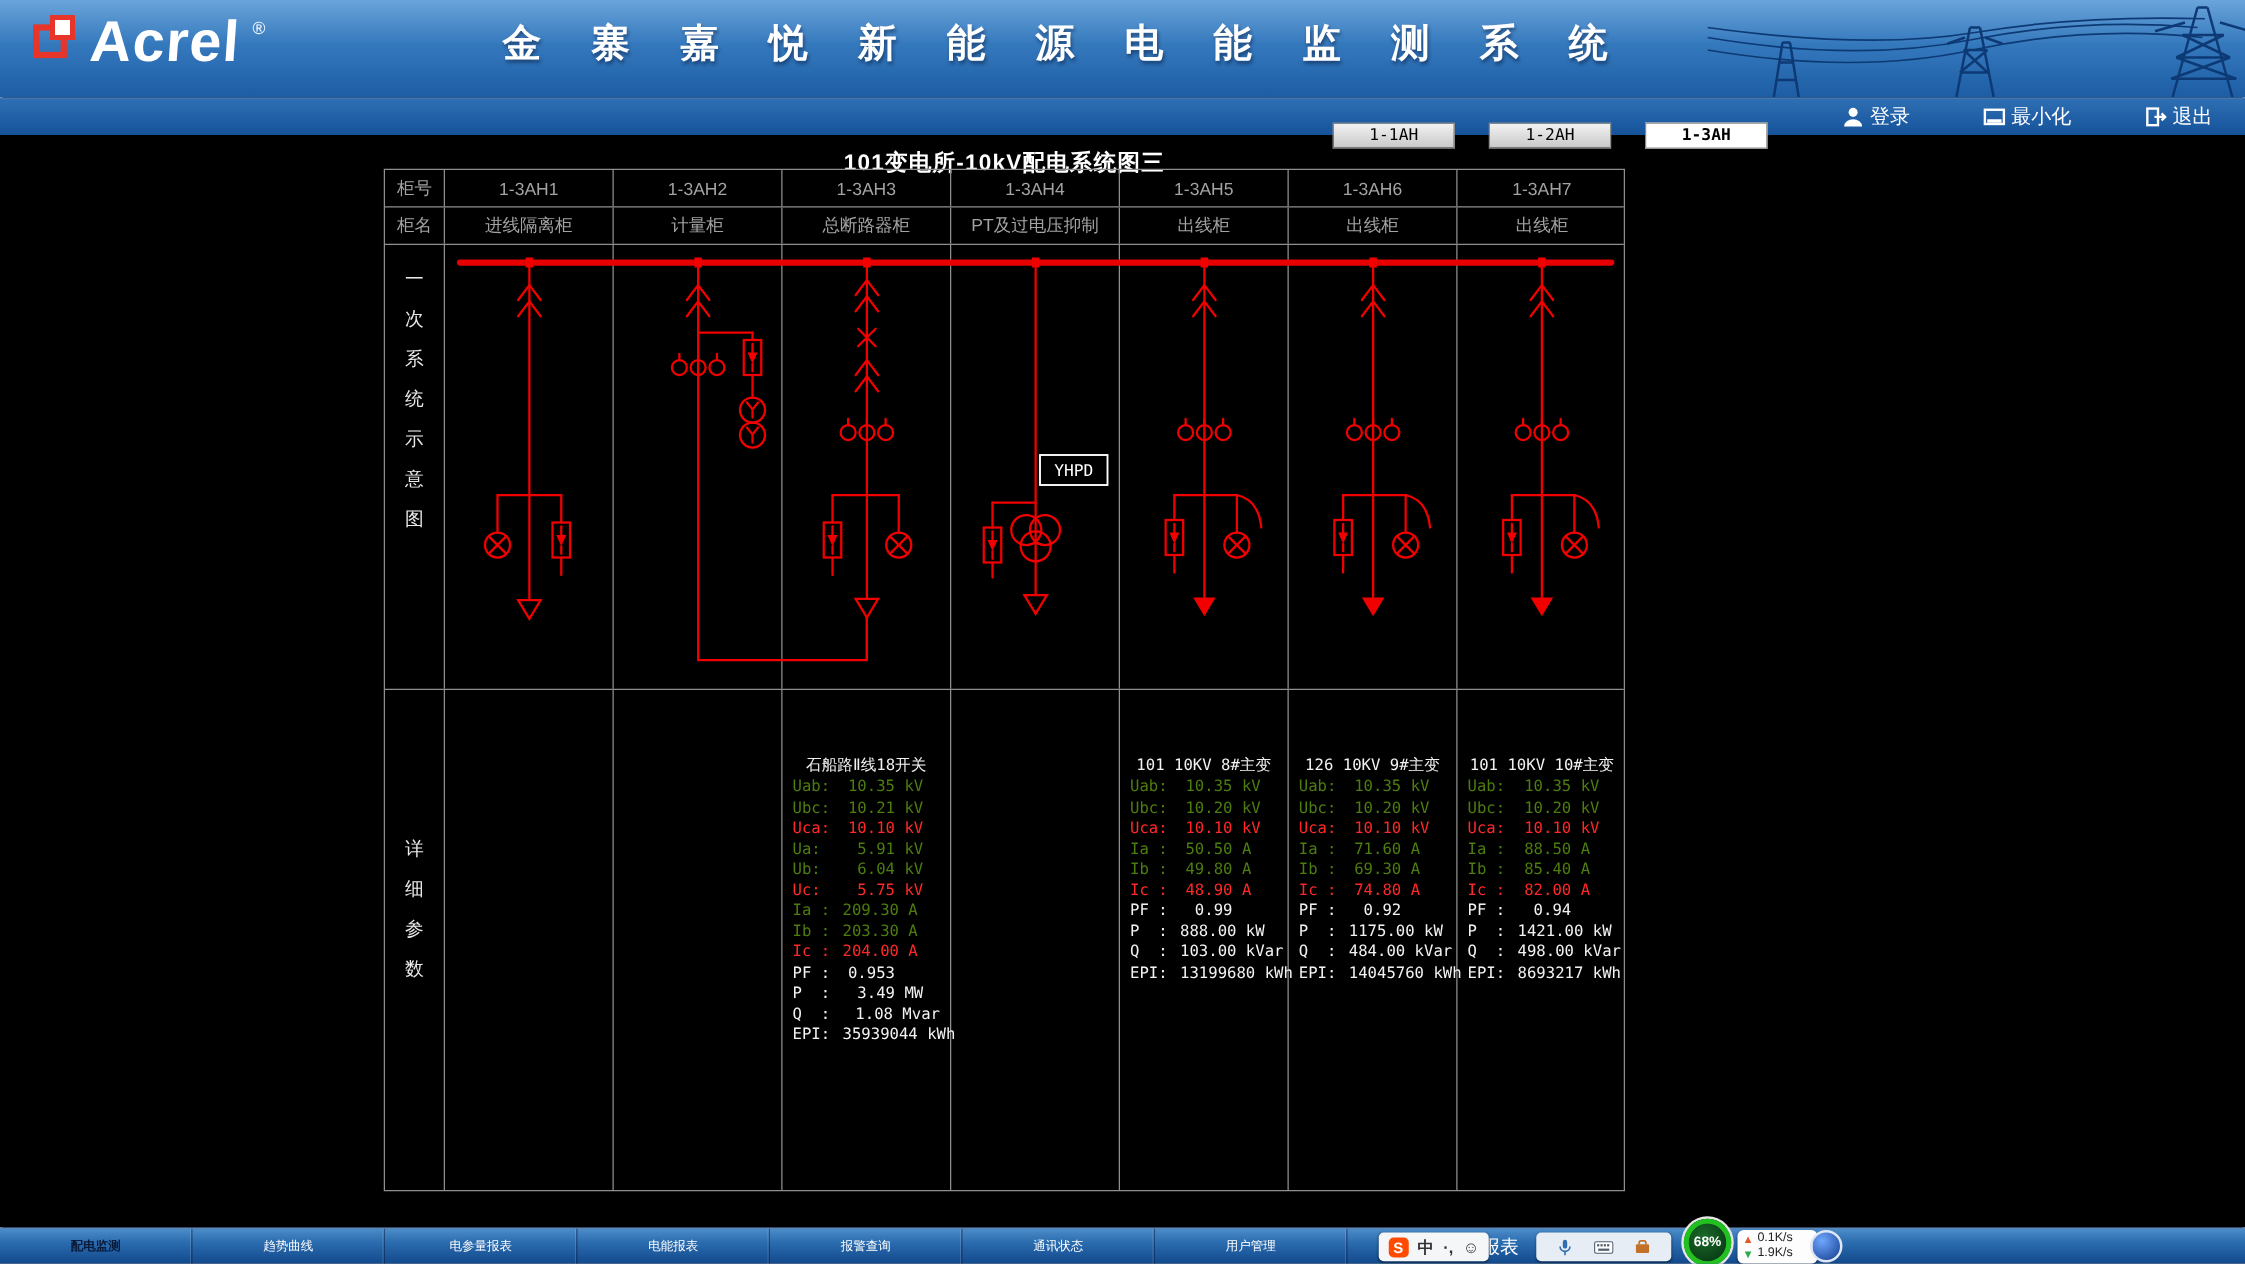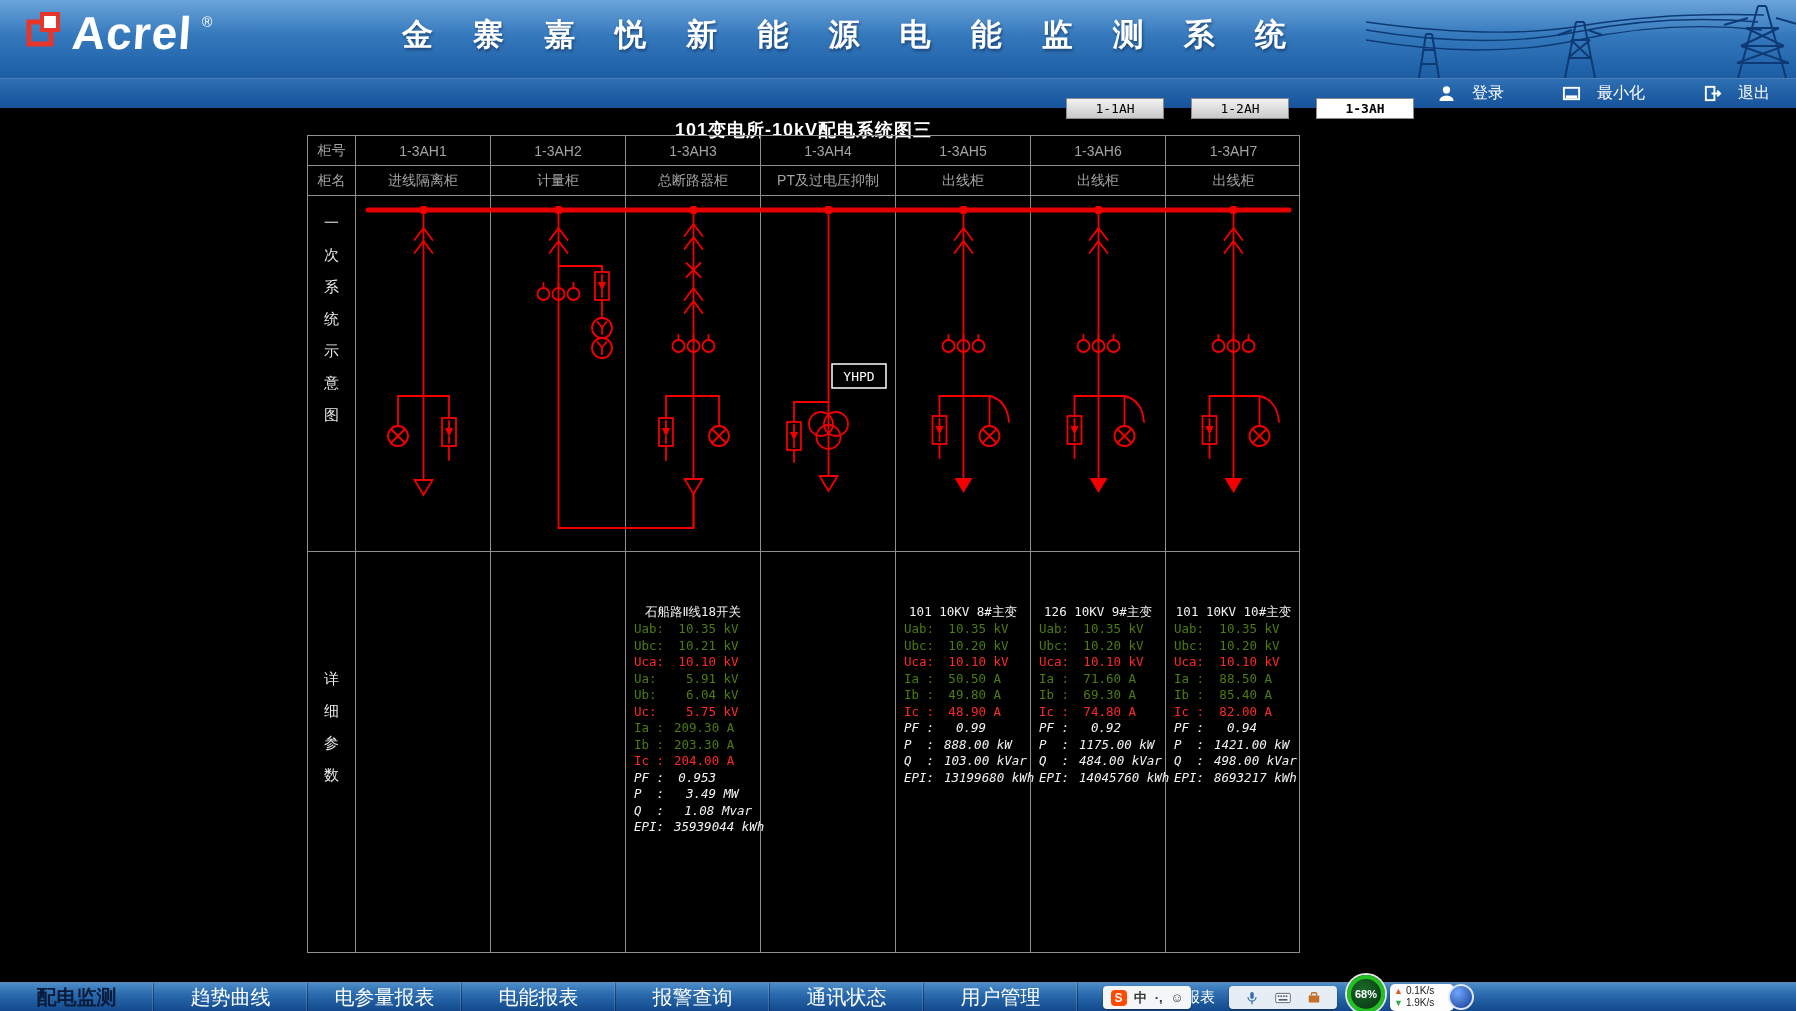--- a/index.html
+++ b/index.html
@@ -24,21 +24,21 @@
     text-shadow:1px 2px 3px rgba(0,10,40,.45); }
   .towers { position:absolute; right:0; top:0; width:430px; height:78px; }
 
   
   .statusbar { position:absolute; left:0; top:78px; width:1796px; height:30px;
     background: linear-gradient(180deg,#2e6fb3,#15529a);
     border-top:1px solid rgba(255,255,255,.25); color:#fff; font-size:14px; }
   .login-block { position:absolute; left:1080px; top:0; height:100%; display:flex; align-items:center; gap:8px; }
   .login-block .gap { width:18px; }
   .sb-buttons { position:absolute; right:26px; top:0; height:100%; display:flex; align-items:center; gap:58px; }
-  .sb-btn { display:flex; align-items:center; gap:16px; font-size:16px; color:#fff; cursor:pointer; }
+  .sb-btn { display:flex; align-items:center; gap:4px; font-size:16px; color:#fff; cursor:pointer; }
   .sb-btn svg { width:19px; height:19px; }
 
   
   .main { position:absolute; left:0; top:108px; width:1796px; height:874px; background:#000; }
   .page-title { position:absolute; left:307px; top:10px; width:993px; text-align:center;
     color:#fff; font-size:18px; font-weight:bold; letter-spacing:1px; }
   .tabs { position:absolute; left:1066px; top:-10px; display:flex; gap:27px; z-index:5; }
   .tab { width:98px; height:21px; line-height:19px; text-align:center; font-size:13px;
     font-family:"DejaVu Sans Mono", monospace; color:#000; cursor:pointer;
     background:linear-gradient(#f2f2f2,#c9c9c9); border:1px solid #8a8a8a; }
@@ -71,29 +71,29 @@
 
   
   .params-cell { padding:51px 8px 0 8px; font-family:"DejaVu Sans Mono", monospace; font-size:12.5px; }
   .ptitle { text-align:center; color:#f2f2f2; line-height:17px; margin-bottom:1px; white-space:pre; }
   .prow { display:flex; line-height:16.5px; white-space:pre; }
   .pl { flex:0 0 40px; }
   .pv { flex:1; text-align:right; }
   .pu { flex:0 0 36px; text-align:left; }
   .c-green { color:#4d7c0f; }
   .c-red { color:#ff2828; }
-  .c-white { color:#f2f2f2;font-style:italic; }
+  .c-white { color:#f2f2f2; }
 
   
   .taskbar { position:absolute; left:0; top:982px; width:1796px; height:29px;
     background:linear-gradient(180deg,#4c8cc8 0%, #2a6bae 40%, #12498c 100%);
     border-top:1px solid rgba(255,255,255,.35); }
   .tb-items { display:flex; height:100%; }
   .tb-item { width:154px; height:100%; display:flex; align-items:center; justify-content:center;
-    color:#fff; font-size:20px; cursor:pointer; border-right:1px solid rgba(8,24,60,.5);
+    color:#fff; font-size:10px; cursor:pointer; border-right:1px solid rgba(8,24,60,.5);
     box-shadow: inset -1px 0 0 rgba(255,255,255,.15); }
   .tb-item.active { color:#0a1a3a; font-weight:bold; }
   .tb-item-last { position:absolute; left:1185px; top:0; height:100%; display:flex;
     align-items:center; color:#fff; font-size:15px; cursor:pointer; }
 
   
   .ime-bar { position:absolute; left:1103px; top:3px; height:23px; width:88px;
     background:#f4f6f8; border-radius:4px; display:flex; align-items:center;
     justify-content:space-evenly; box-shadow:0 1px 2px rgba(0,0,0,.4); }
   .tray-cluster { position:absolute; left:1229px; top:3px; height:23px; width:108px;

